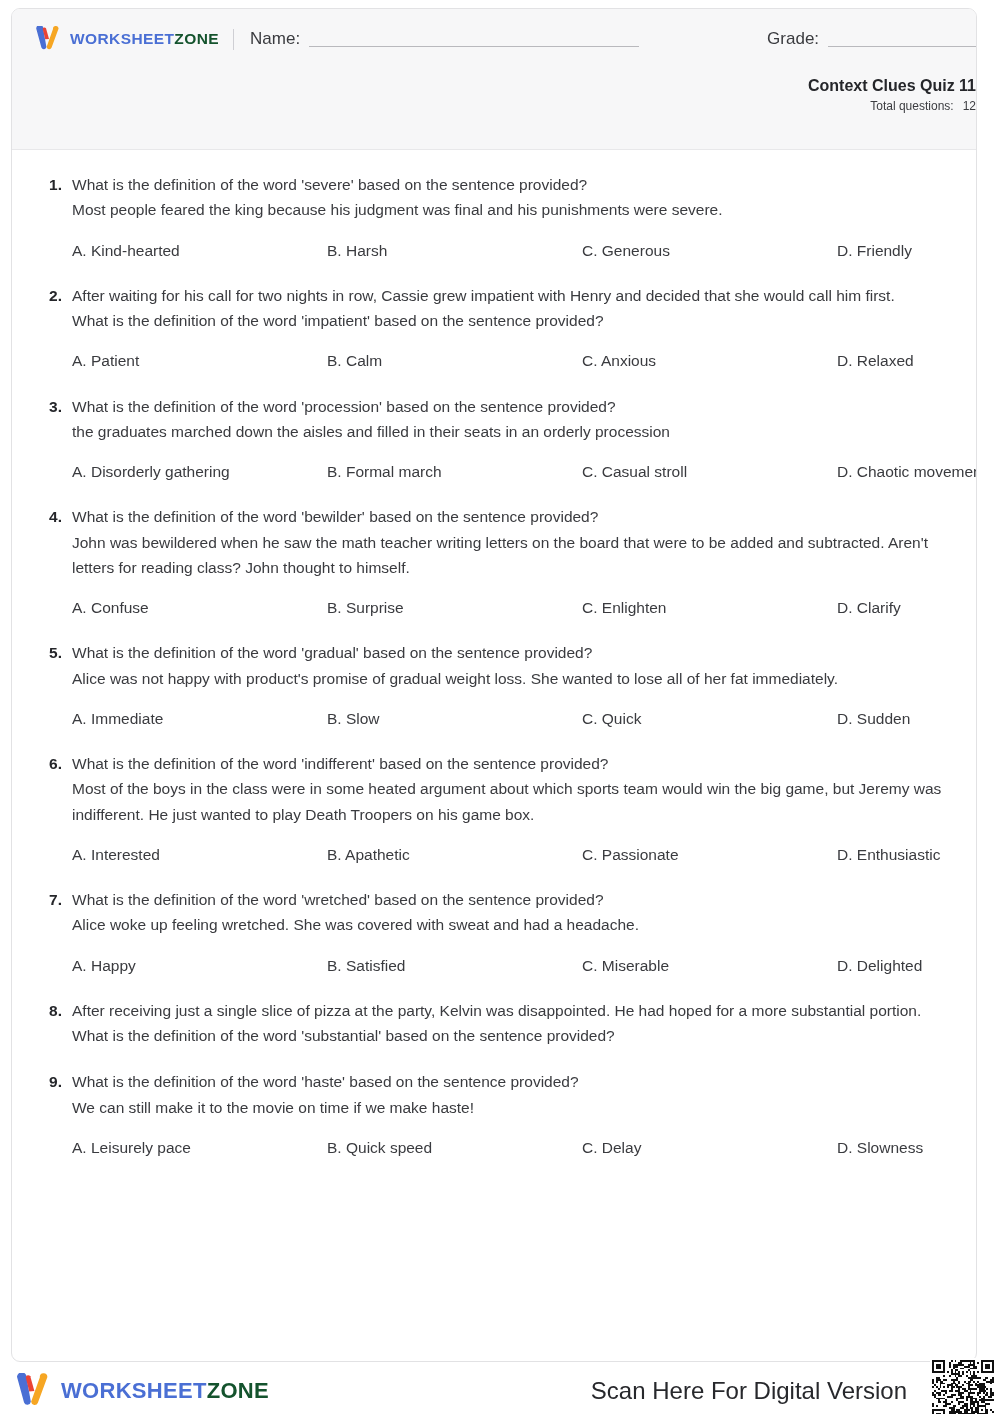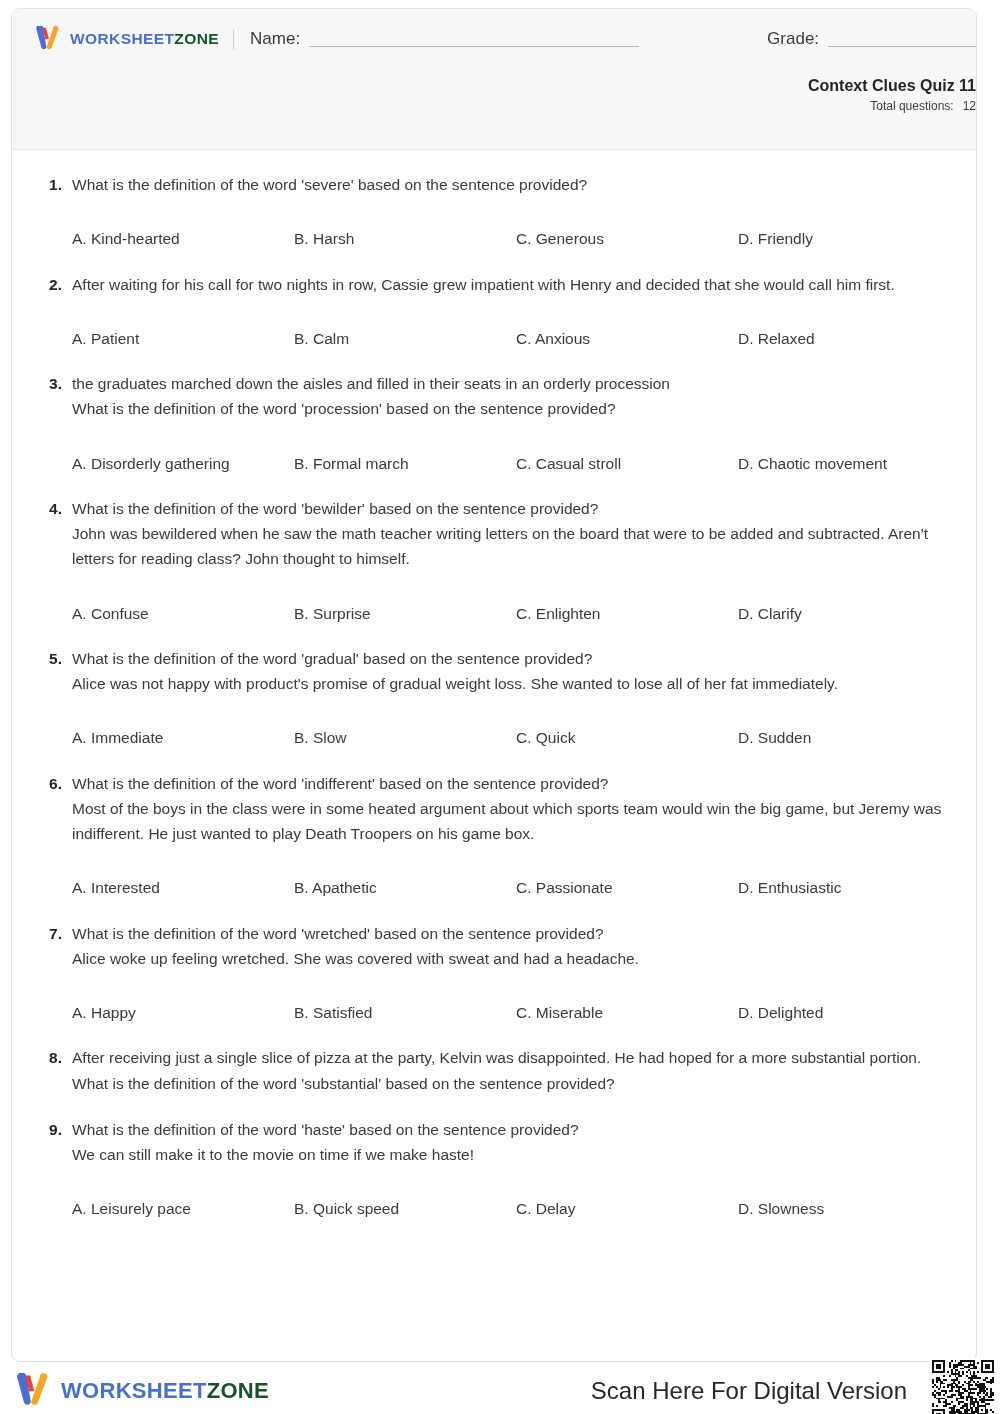--- a/index.html
+++ b/index.html
@@ -132,21 +132,22 @@
   }
   .q-body { flex: 1 1 auto; min-width: 0; }
   .q-line {
     font-size: 15.5px;
     color: #3a3b3f;
     line-height: 1.63;
     margin: 0;
   }
   .q-options {
     display: flex;
-    margin-top: 30px;
+    margin-top: 16px;
+    gap: 33px;
   }
   .q-option {
     font-size: 15.5px;
     color: #3a3b3f;
     line-height: 1.5;
     flex: 0 0 222px;
     white-space: nowrap;
   }
   .q-option:last-child { flex: 1 1 auto; }
 
@@ -222,45 +223,47 @@
       <p class="quiz-total"><span>Total questions:</span><span class="total-count">12</span></p>
     </div>
 
   </div>
 
   <div class="questions">
       <div class="question">
         <div class="q-num">1.</div>
         <div class="q-body">
           <p class="q-line">What is the definition of the word 'severe' based on the sentence provided?</p>
+          <p class="q-line">Most people feared the king because his judgment was final and his punishments were severe.</p>
           <div class="q-options">
             <div class="q-option">A. Kind-hearted</div>
             <div class="q-option">B. Harsh</div>
             <div class="q-option">C. Generous</div>
             <div class="q-option">D. Friendly</div>
           </div>
         </div>
       </div>
       <div class="question">
         <div class="q-num">2.</div>
         <div class="q-body">
           <p class="q-line">After waiting for his call for two nights in row, Cassie grew impatient with Henry and decided that she would call him first.</p>
+          <p class="q-line">What is the definition of the word 'impatient' based on the sentence provided?</p>
           <div class="q-options">
             <div class="q-option">A. Patient</div>
             <div class="q-option">B. Calm</div>
             <div class="q-option">C. Anxious</div>
             <div class="q-option">D. Relaxed</div>
           </div>
         </div>
       </div>
       <div class="question">
         <div class="q-num">3.</div>
         <div class="q-body">
+          <p class="q-line">What is the definition of the word 'procession' based on the sentence provided?</p>
           <p class="q-line">the graduates marched down the aisles and filled in their seats in an orderly procession</p>
-          <p class="q-line">What is the definition of the word 'procession' based on the sentence provided?</p>
           <div class="q-options">
             <div class="q-option">A. Disorderly gathering</div>
             <div class="q-option">B. Formal march</div>
             <div class="q-option">C. Casual stroll</div>
             <div class="q-option">D. Chaotic movement</div>
           </div>
         </div>
       </div>
       <div class="question">
         <div class="q-num">4.</div>

